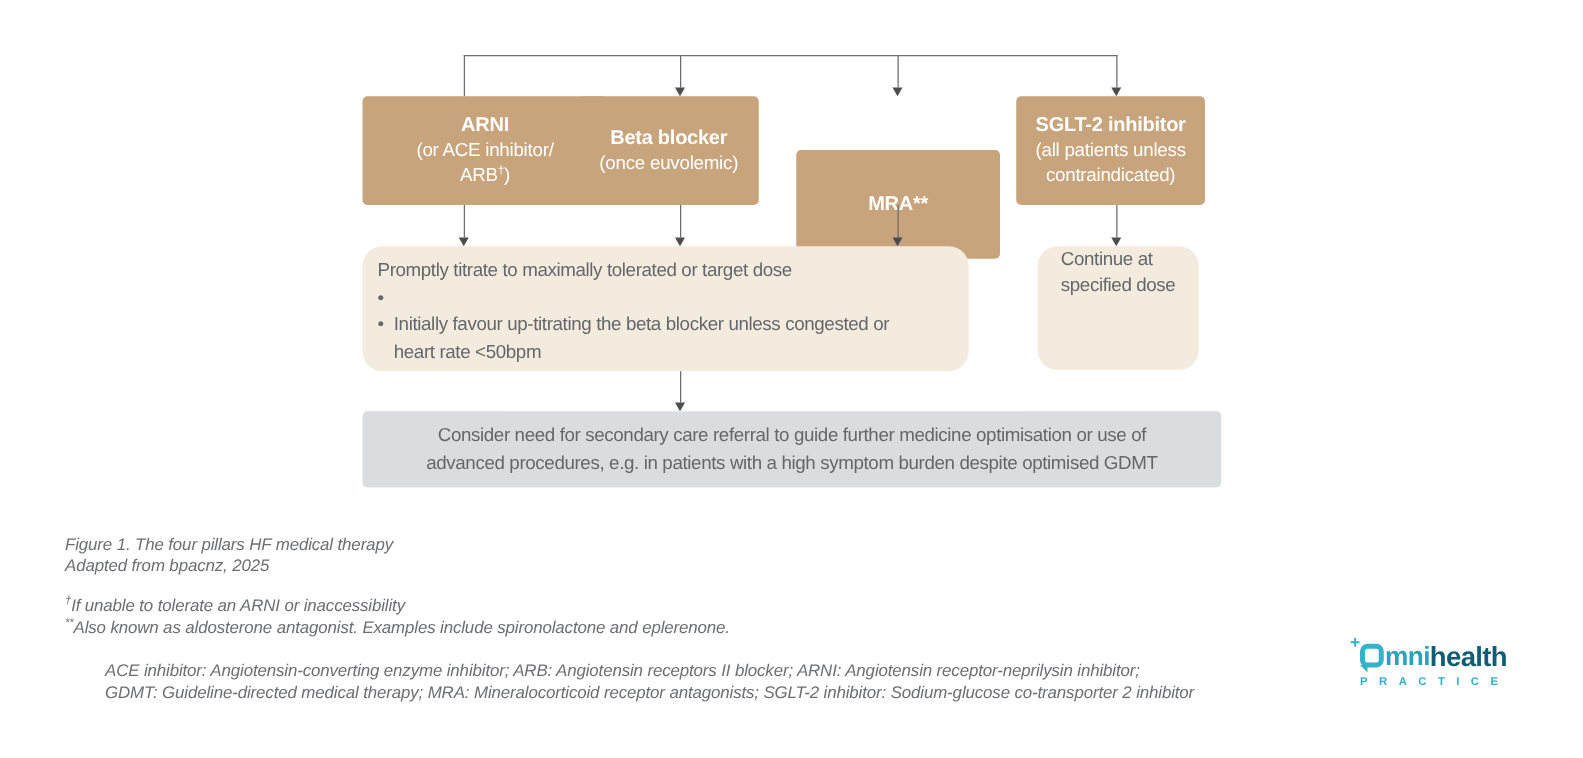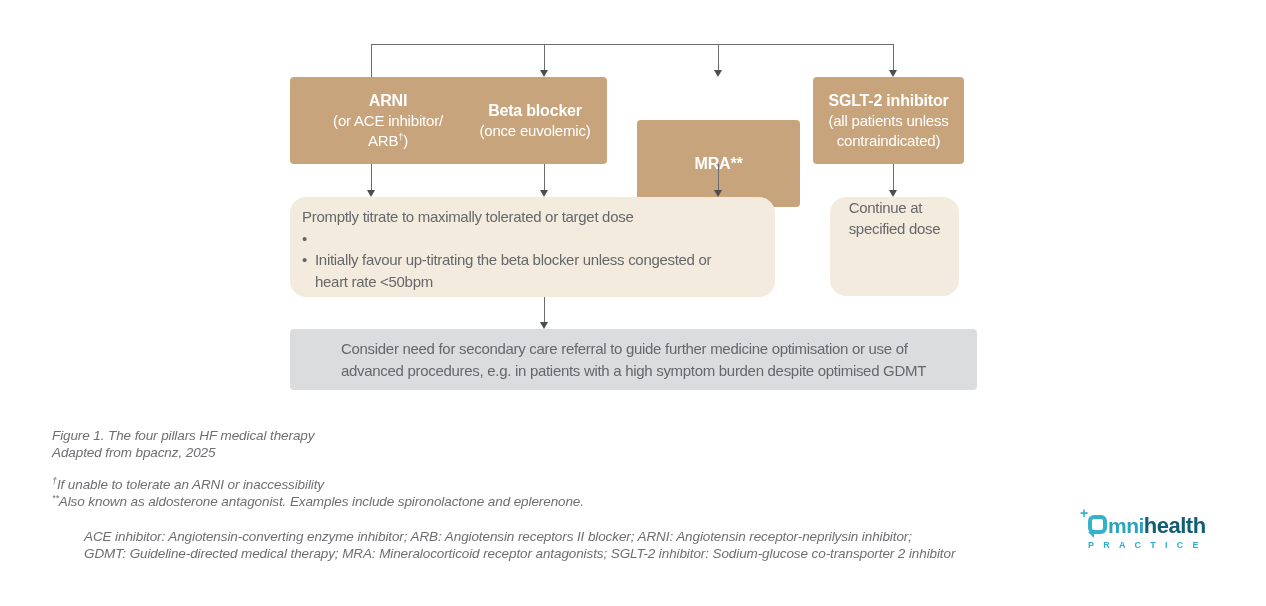--- a/index.html
+++ b/index.html
@@ -26,21 +26,21 @@
   
   .panel{position:absolute;color:#65676a;font-size:15px;letter-spacing:-0.3px;line-height:21.5px;box-sizing:border-box;}
   .cream{background:#f4ebdf;border-radius:16px;}
   #titration{left:290px;top:197px;width:485px;height:100px;padding:9px 6px 0 12px;}
   .nw{white-space:nowrap;}
   .brow{display:flex;}
   .brow .bdot{flex:0 0 13px;width:13px;}
   #continuebox{left:830px;top:197px;width:129px;height:99px;display:flex;justify-content:center;}
   #continuebox .inner{text-align:left;line-height:21px;}
   #referral{left:290px;top:329px;width:687px;height:61px;background:#dbdcdd;border-radius:4px;
-    display:flex;align-items:center;justify-content:center;text-align:left;}
+    display:flex;align-items:center;justify-content:center;text-align:center;}
 
   
   .notes{position:absolute;left:52px;font-style:italic;font-size:13.5px;line-height:17px;
     color:#6d6e71;letter-spacing:-0.1px;}
   .notes sup{font-size:9px;line-height:0;}
 
   
   .logo{position:absolute;left:1085px;top:514px;}
   .logo-row{display:flex;align-items:flex-end;}
   .mark{position:relative;width:22px;height:22px;margin-right:1px;}

